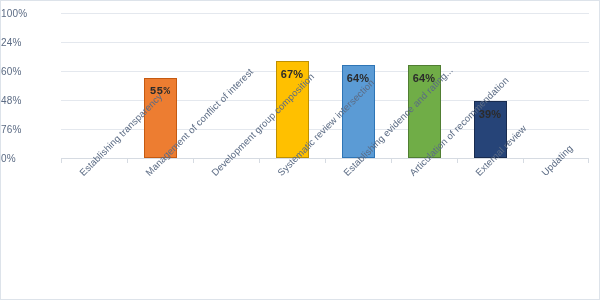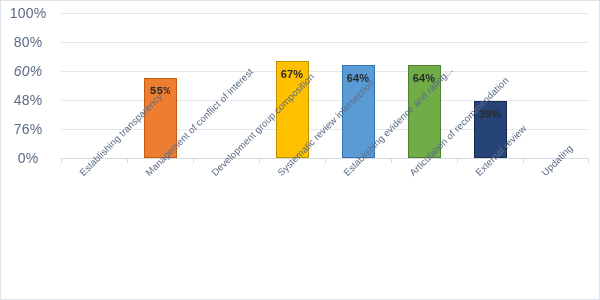--- a/index.html
+++ b/index.html
@@ -47,22 +47,22 @@
     position: absolute;
     left: 0;
     top: 0;
     width: 54px;
     height: 170px;
   }
   .y-tick-label {
     position: absolute;
     right: 0;
     width: 54px;
-    text-align: center;
-    font-size: 14px;
+    text-align: left;
+    font-size: 10px;
     color: #5b6b84;
     letter-spacing: 0.2px;
     transform: translateY(-50%);
     white-space: nowrap;
   }
 
   
   #bars-layer {
     position: absolute;
     left: 0;
@@ -134,22 +134,22 @@
 </style>
 </head>
 <body>
 
 <div id="chart-frame">
 
   <div id="y-axis-labels">
       <div class="y-tick-label" style="top: 157px;">0%</div>
       <div class="y-tick-label" style="top: 128px;">76%</div>
       <div class="y-tick-label" style="top: 99px;">48%</div>
-      <div class="y-tick-label" style="top: 70px; font-style: italic;">60%</div>
-      <div class="y-tick-label" style="top: 41px;">80%</div>
+      <div class="y-tick-label" style="top: 70px;">60%</div>
+      <div class="y-tick-label" style="top: 41px;">24%</div>
       <div class="y-tick-label" style="top: 12px;">100%</div>
     </div>
 
   <div id="plot-area">
     <div id="gridlines">
         <div class="gridline baseline" style="top: 145px;"></div>
         <div class="gridline" style="top: 116px;"></div>
         <div class="gridline" style="top: 87px;"></div>
         <div class="gridline" style="top: 58px;"></div>
         <div class="gridline" style="top: 29px;"></div>

